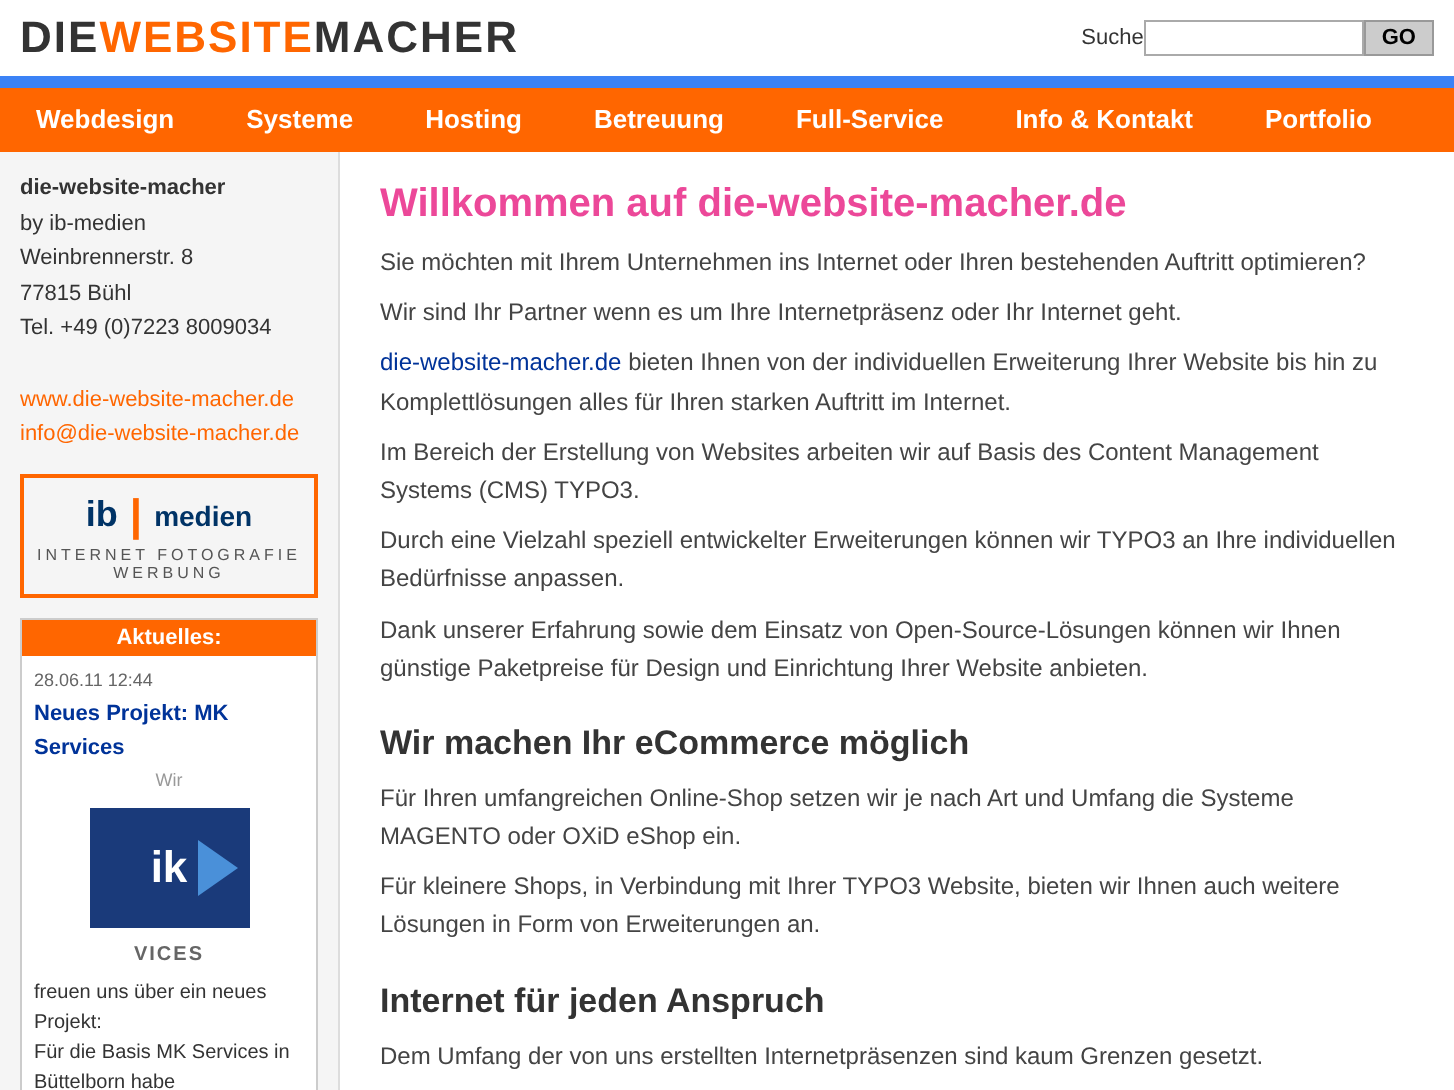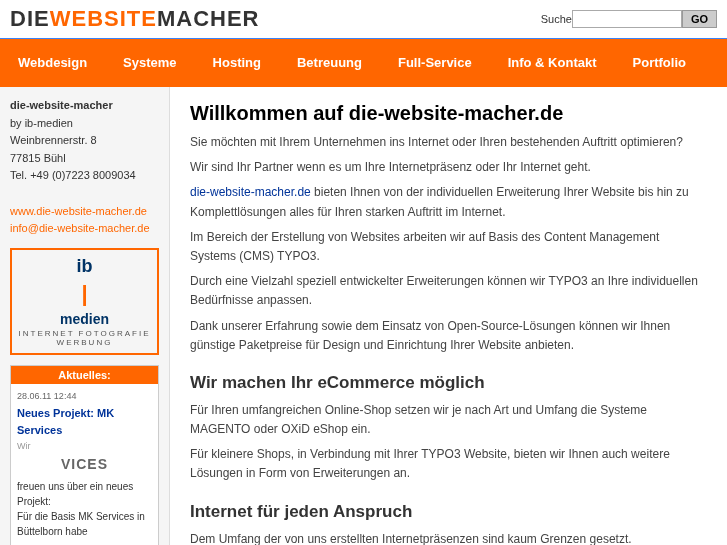--- a/index.html
+++ b/index.html
@@ -1,55 +1,55 @@
 <!DOCTYPE html>
 <html><head>
   <meta charset="utf-8">
   <style>
     * { margin: 0; padding: 0; box-sizing: border-box; }
     body { font-family: Arial, Helvetica, sans-serif; font-size: 12px; background: #e8e8e8; color: #333; width: 727px; }
 
     
-    #header { background: #fff; padding: 6px 10px; display: flex; align-items: center; justify-content: space-between; border-bottom: 1px solid #3b82f6; }
+    #header { background: #fff; padding: 6px 10px; display: flex; align-items: center; justify-content: space-between; border-bottom: 6px solid #3b82f6; }
     #logo { font-size: 22px; font-weight: 900; letter-spacing: 1px; color: #333; font-family: Arial Black, Arial, sans-serif; }
     #search-area { display: flex; align-items: center; gap: 0; font-size: 11px; }
     #search-area input { border: 1px solid #aaa; padding: 2px 4px; width: 110px; font-size: 11px; }
     #search-area button { background: #ccc; border: 1px solid #999; padding: 2px 6px; font-size: 11px; cursor: pointer; }
 
     
-    #nav { background: #f60; display: flex; align-items: center; padding: 0; height: 48px; }
+    #nav { background: #f60; display: flex; align-items: flex-start; padding: 0; height: 32px; }
     #nav a { color: #fff; text-decoration: none; font-size: 13px; font-weight: bold; padding: 0 18px; line-height: 32px; display: block; }
 
     
     #content-wrapper { display: flex; background: #fff; min-height: 460px; }
 
     
     #sidebar { width: 170px; min-width: 170px; background: #f5f5f5; border-right: 1px solid #ddd; padding: 10px; font-size: 11px; }
     #sidebar-company { margin-bottom: 10px; line-height: 1.6; }
     #sidebar-company a { color: #f60; text-decoration: none; font-size: 11px; }
     #sidebar-logo-box { border: 2px solid #f60; padding: 6px; text-align: center; margin: 8px 0; }
-    #sidebar-logo-box .ib-logo { font-size: 16px; font-weight: bold; color: #003366; display: flex; align-items: center; justify-content: center; gap: 4px; flex-direction: column; }
+    #sidebar-logo-box .ib-logo { font-size: 16px; font-weight: bold; color: #003366; display: flex; align-items: center; justify-content: center; gap: 4px; }
     #sidebar-logo-box .ib-logo .pipe { color: #f60; font-weight: 900; font-size: 20px; }
     #sidebar-logo-tagline { font-size: 8px; color: #555; text-align: center; letter-spacing: 2px; margin-top: 2px; text-transform: uppercase; }
     #aktuelles-box { border: 1px solid #ccc; background: #fff; margin-top: 10px; }
     #aktuelles-header { background: #f60; color: #fff; font-weight: bold; font-size: 11px; text-align: center; padding: 3px; }
     #aktuelles-content { padding: 6px; font-size: 10px; line-height: 1.5; }
     #aktuelles-date { color: #666; font-size: 9px; }
     #aktuelles-title { font-weight: bold; font-size: 11px; color: #003399; margin: 2px 0; }
     #ik-logo { width: 80px; height: 60px; margin: 6px auto; display: flex; align-items: center; justify-content: center; position: relative; }
     #ik-logo .ik-bg { background: #1a3a7a; width: 80px; height: 60px; display: flex; align-items: center; justify-content: center; position: relative; overflow: hidden; }
     #ik-logo .ik-text { color: #fff; font-size: 22px; font-weight: 900; z-index: 2; position: relative; }
     #ik-logo .ik-arrow { position: absolute; right: 6px; top: 50%; transform: translateY(-50%); width: 0; height: 0; border-top: 14px solid transparent; border-bottom: 14px solid transparent; border-left: 20px solid #4a90d9; z-index: 1; }
-    #ik-vices { text-align: center; font-size: 14px; color: #666; font-weight: bold; letter-spacing: 1px; }
+    #ik-vices { text-align: center; font-size: 10px; color: #666; font-weight: bold; letter-spacing: 1px; }
     #aktuelles-text { font-size: 10px; line-height: 1.5; margin-top: 4px; color: #333; }
-    .wir { color: #999; font-size: 9px; text-align: left; display: block; }
+    .wir { color: #999; font-size: 9px; text-align: center; display: block; }
 
     
     #main { flex: 1; padding: 15px 20px; background: #fff; }
-    #main h1 { font-size: 20px; font-weight: bold; color: #000000; margin-bottom: 8px; border-bottom: none; }
+    #main h1 { font-size: 20px; font-weight: bold; color: #ec4899; margin-bottom: 8px; border-bottom: none; }
     #main h2 { font-size: 17px; font-weight: bold; color: #333; margin: 18px 0 8px; }
     #main p { font-size: 12px; line-height: 1.6; color: #444; margin-bottom: 6px; }
     #main a { color: #003399; text-decoration: none; }
   </style>
 </head>
 <body>
 
 <div id="header">
   <div id="logo">
     <span>DIE</span><span style="color:#f60;">WEBSITE</span><span>MACHER</span>
@@ -93,20 +93,26 @@
       </div>
       <div id="sidebar-logo-tagline">INTERNET   FOTOGRAFIE   WERBUNG</div>
     </div>
 
     <div id="aktuelles-box">
       <div id="aktuelles-header">Aktuelles:</div>
       <div id="aktuelles-content">
         <div id="aktuelles-date">28.06.11 12:44</div>
         <div id="aktuelles-title">Neues Projekt: MK Services</div>
         <span class="wir">Wir</span>
+        <div id="ik-logo">
+          <div class="ik-bg">
+            <span class="ik-text">ik</span>
+            <div class="ik-arrow"></div>
+          </div>
+        </div>
         <div id="ik-vices">VICES</div>
         <div id="aktuelles-text">
           <span>freuen uns über ein neues Projekt:</span><br>
           <span>Für die Basis MK Services in</span><br>
           <span>Büttelborn habe</span><br>
           <br>
           
         </div>
       </div>
     </div>

